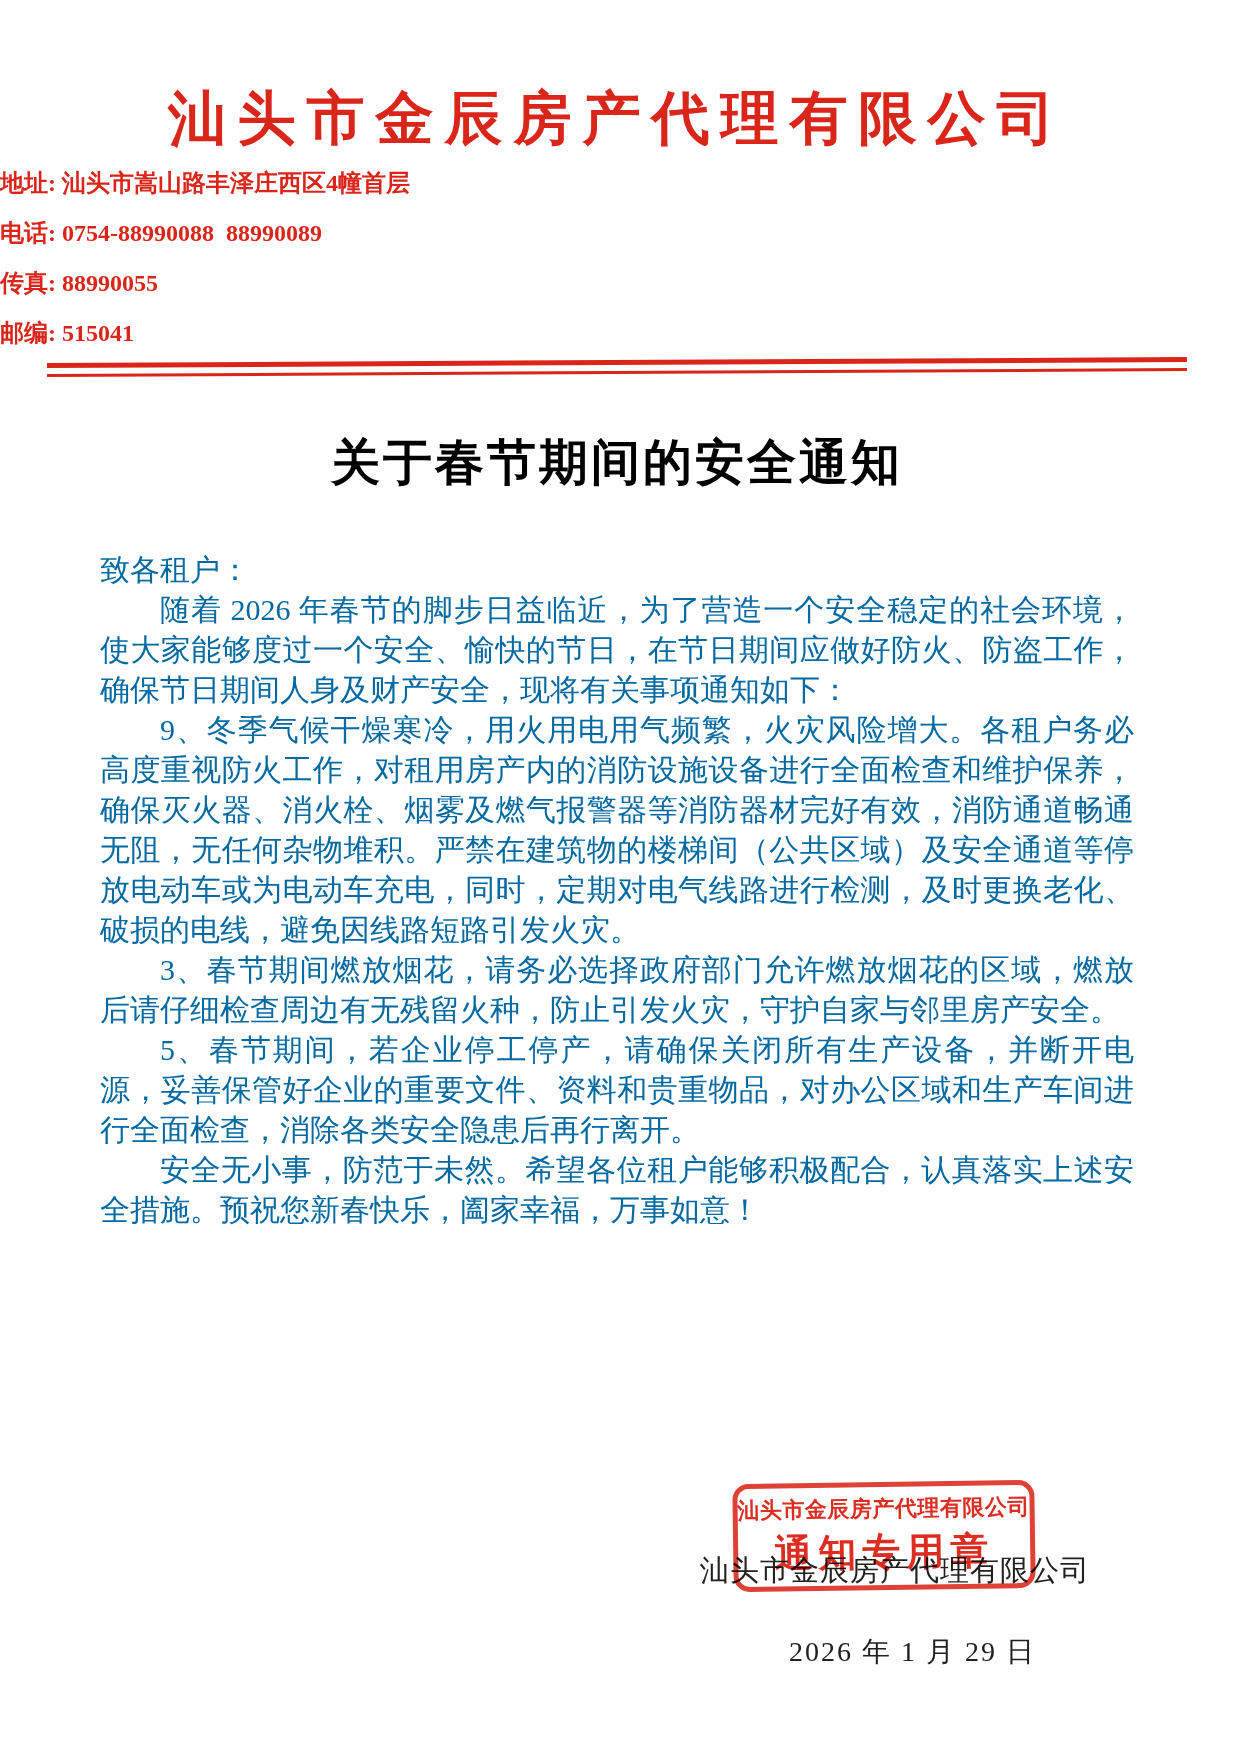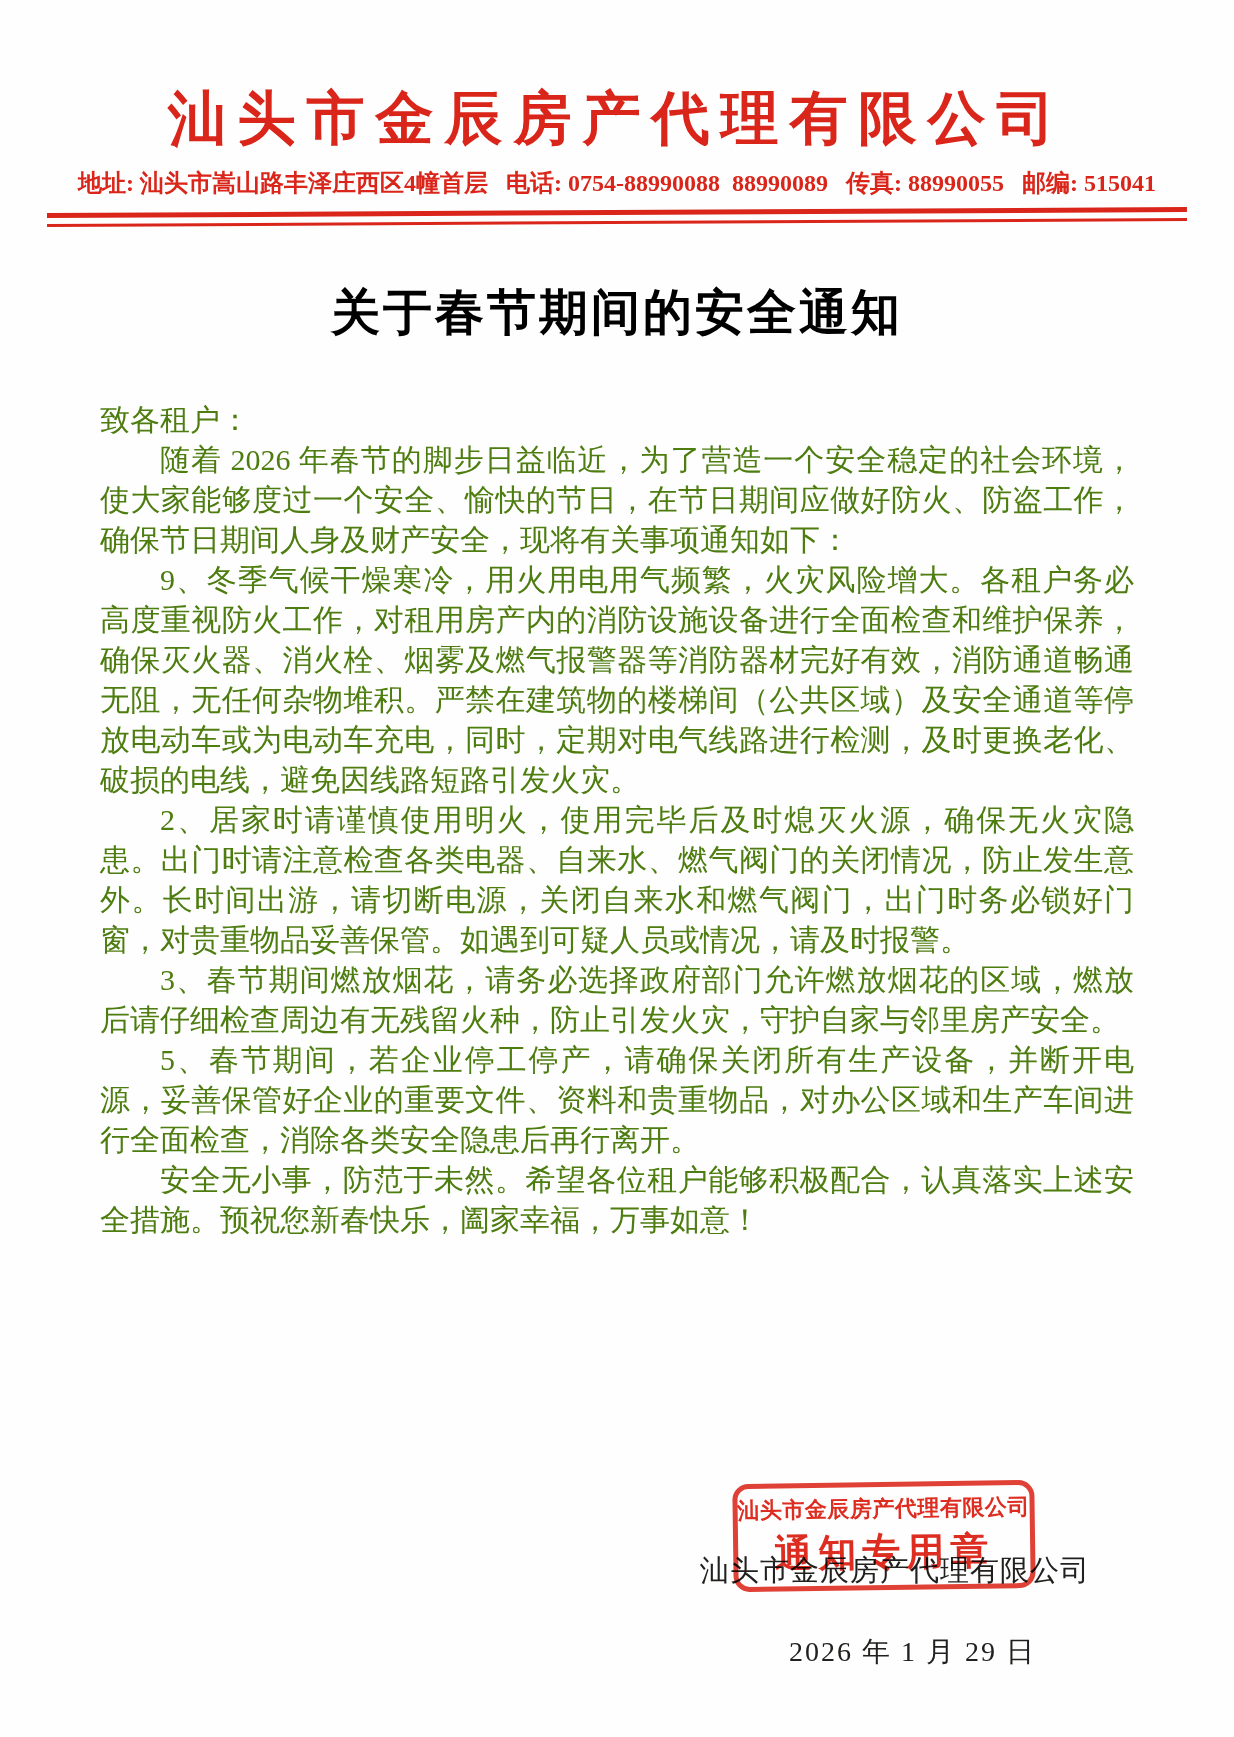--- a/index.html
+++ b/index.html
@@ -25,20 +25,21 @@
     white-space: nowrap;
   }
   .contact-line {
     margin-top: 14px;
     display: flex;
     justify-content: center;
     gap: 18px;
     font-size: 24px;
     font-weight: bold;
     color: #da251a;
+    flex-direction: column;
   }
   .contact-line span { white-space: pre; }
   .rule-wrap {
     width: 1140px;
     margin: 11px auto 0;
     transform: rotate(-0.3deg);
   }
   .rule-thick { height: 5px; background: #da251a; }
   .rule-thin  { height: 3px; background: #da251a; margin-top: 6px; }
   .notice-title {
@@ -48,21 +49,21 @@
     font-weight: bold;
     letter-spacing: 3px;
     color: #000000;
   }
   .body-text {
     width: 1034px;
     margin: 54px auto 0;
     font-size: 30px;
     line-height: 40px;
     text-align: justify;
-    color: #4d7c0f;
+    color: #0369a1;
   }
   .body-text p { text-indent: 2em; }
   .body-text p.salutation { text-indent: 0; }
   .sig-company {
     position: absolute;
     top: 1551px;
     left: 700px;
     font-size: 29px;
     letter-spacing: 1px;
     white-space: nowrap;
@@ -128,21 +129,20 @@
     <div class="rule-thick"></div>
     <div class="rule-thin"></div>
   </div>
 
   <div class="notice-title">关于春节期间的安全通知</div>
 
   <div class="body-text">
     <p class="salutation">致各租户：</p>
     <p>随着 2026 年春节的脚步日益临近，为了营造一个安全稳定的社会环境，使大家能够度过一个安全、愉快的节日，在节日期间应做好防火、防盗工作，确保节日期间人身及财产安全，现将有关事项通知如下：</p>
     <p>9、冬季气候干燥寒冷，用火用电用气频繁，火灾风险增大。各租户务必高度重视防火工作，对租用房产内的消防设施设备进行全面检查和维护保养，确保灭火器、消火栓、烟雾及燃气报警器等消防器材完好有效，消防通道畅通无阻，无任何杂物堆积。严禁在建筑物的楼梯间（公共区域）及安全通道等停放电动车或为电动车充电，同时，定期对电气线路进行检测，及时更换老化、破损的电线，避免因线路短路引发火灾。</p>
-    <p>2、居家时请谨慎使用明火，使用完毕后及时熄灭火源，确保无火灾隐患。出门时请注意检查各类电器、自来水、燃气阀门的关闭情况，防止发生意外。长时间出游，请切断电源，关闭自来水和燃气阀门，出门时务必锁好门窗，对贵重物品妥善保管。如遇到可疑人员或情况，请及时报警。</p>
     <p>3、春节期间燃放烟花，请务必选择政府部门允许燃放烟花的区域，燃放后请仔细检查周边有无残留火种，防止引发火灾，守护自家与邻里房产安全。</p>
     <p>5、春节期间，若企业停工停产，请确保关闭所有生产设备，并断开电源，妥善保管好企业的重要文件、资料和贵重物品，对办公区域和生产车间进行全面检查，消除各类安全隐患后再行离开。</p>
     <p>安全无小事，防范于未然。希望各位租户能够积极配合，认真落实上述安全措施。预祝您新春快乐，阖家幸福，万事如意！</p>
   </div>
 
   <div class="sig-company">汕头市金辰房产代理有限公司</div>
 
   <div class="sig-date">2026 年 1 月 29 日</div>
 
   <div class="seal">

